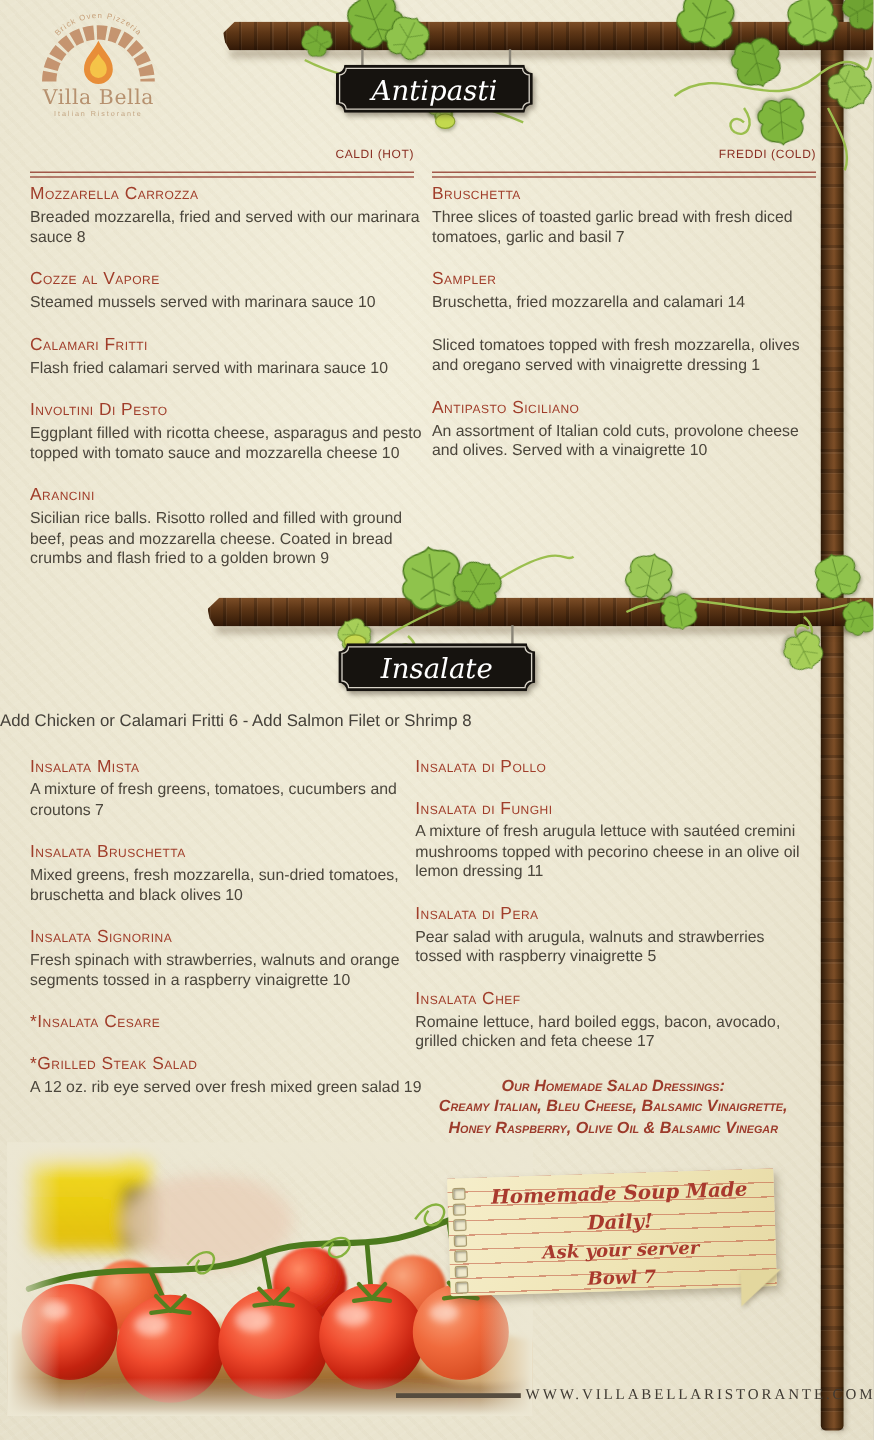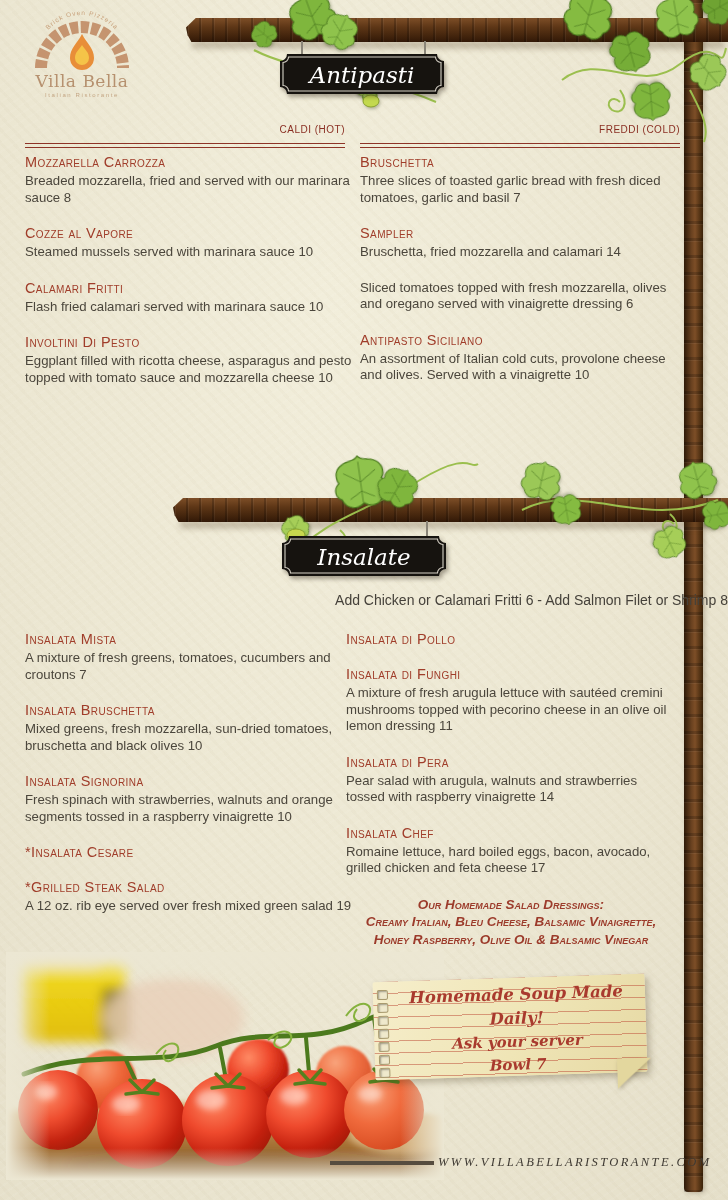--- a/index.html
+++ b/index.html
@@ -24,21 +24,21 @@
   .sign{position:absolute;z-index:6;filter:drop-shadow(2px 3px 2px rgba(40,30,15,.38));}
   .sign text{font-family:"DejaVu Serif","Liberation Serif",serif;font-style:italic;fill:#ffffff;}
   
   .colhead{position:absolute;width:320px;text-align:right;font-size:10px;letter-spacing:.5px;color:#8a2f23;z-index:5;}
   .rule{position:absolute;width:320px;height:3px;border-top:1.5px solid #8e3427;border-bottom:1px solid #8e3427;z-index:5;}
   
   .col{position:absolute;width:330px;z-index:5;}
   .mi{margin-bottom:19px;}
   .mi h3{margin:0 0 3px 0;font-size:14.5px;font-weight:normal;color:#a03d2a;font-variant:small-caps;letter-spacing:.4px;}
   .mi p{margin:0;font-size:13.2px;line-height:16.5px;color:#4b463c;}
-  .addons{position:absolute;left:0;width:728px;text-align:right;font-size:14px;color:#45413a;z-index:5;}
+  .addons{position:absolute;left:0;width:728px;text-align:left;font-size:14px;color:#45413a;z-index:5;}
   .dress{margin-top:10px;text-align:center;font-style:italic;font-weight:bold;color:#9c3b2b;
     font-variant:small-caps;font-size:13.5px;line-height:17.5px;}
   
   .note{position:absolute;left:374px;top:978px;width:272px;height:98px;z-index:8;transform:rotate(-1.8deg);
     background:linear-gradient(120deg,#f6eecb 0%,#efe5b6 55%,#e6d9a4 100%);
     box-shadow:3px 4px 7px rgba(70,55,25,.30);border-radius:2px;}
   .note::before{content:"";position:absolute;inset:0;
     background:repeating-linear-gradient(180deg, transparent 0 11px, rgba(192,84,62,.55) 11px 12px);}
   .note .fold{position:absolute;right:-4px;bottom:-16px;width:0;height:0;
     border-top:30px solid #e3d79e;border-right:34px solid transparent;
@@ -50,21 +50,21 @@
   .note-text .l1{font-size:16.5px;line-height:24px;}
   .note-text .l2,.note-text .l3{font-size:15px;line-height:23px;}
   
   .photo{position:absolute;left:6px;top:952px;width:438px;height:228px;z-index:2;}
   .photo-fade{position:absolute;left:6px;top:952px;width:438px;height:228px;z-index:3;pointer-events:none;
     background:linear-gradient(90deg,#ece7d3,rgba(236,231,211,0) 10%,rgba(236,231,211,0) 90%,#ece7d3),
                linear-gradient(180deg,#ece7d3,rgba(236,231,211,0) 14%,rgba(236,231,211,0) 86%,#ece7d3);}
   
   .fline{position:absolute;left:330px;top:1161px;width:104px;height:4px;background:#564c3f;z-index:6;}
   .furl{position:absolute;left:438px;top:1155px;font-size:12.5px;letter-spacing:2.4px;color:#3f3a33;z-index:6;
-    font-family:"Liberation Serif",serif;font-style:italic;}
+    font-family:"Liberation Serif",serif;}
   
   .leaf{position:absolute;z-index:5;filter:drop-shadow(1px 2px 1.5px rgba(50,60,20,.30));}
   .tendril{position:absolute;z-index:4;}
   .logo{position:absolute;left:24px;top:4px;z-index:5;opacity:.92;}
 </style>
 </head>
 <body>
 
 <div class="page">
 
@@ -128,33 +128,37 @@
       <p>Steamed mussels served with marinara sauce 10</p>
       </div>
     <div class="mi">
       <h3>Calamari Fritti</h3>
       <p>Flash fried calamari served with marinara sauce 10</p>
       </div>
     <div class="mi">
       <h3>Involtini Di Pesto</h3>
       <p>Eggplant filled with ricotta cheese, asparagus and pesto topped with tomato sauce and mozzarella cheese 10</p>
       </div>
+    <div class="mi">
+      <h3>Arancini</h3>
+      <p>Sicilian rice balls.  Risotto rolled and filled with ground beef, peas and mozzarella cheese.  Coated in bread crumbs and flash fried to a golden brown 9</p>
+      </div>
   </div>
 
   <div class="col" style="left:360px;top:154px">
     <div class="mi">
       <h3>Bruschetta</h3>
       <p>Three slices of toasted garlic bread with fresh diced tomatoes, garlic and basil 7</p>
       </div>
     <div class="mi">
       <h3>Sampler</h3>
       <p>Bruschetta, fried mozzarella and calamari 14</p>
       </div>
     <div class="mi">
-      <p>Sliced tomatoes topped with fresh mozzarella, olives and oregano served with vinaigrette dressing 6</p>
+      <p>Sliced tomatoes topped with fresh mozzarella, olives and oregano served with vinaigrette dressing 1</p>
       </div>
     <div class="mi">
       <h3>Antipasto Siciliano</h3>
       <p>An assortment of Italian cold cuts, provolone cheese and olives. Served with a vinaigrette 10</p>
       </div>
   </div>
 
   <div class="wire" style="left:299px;top:521px;height:16px"></div>
   <div class="wire" style="left:426px;top:521px;height:16px"></div>
   <svg class="sign" style="left:282px;top:536px" width="164" height="40">
@@ -190,21 +194,21 @@
   <div class="col" style="left:346px;top:631px">
     <div class="mi">
       <h3>Insalata di Pollo</h3>
       </div>
     <div class="mi">
       <h3>Insalata di Funghi</h3>
       <p>A mixture of fresh arugula lettuce with sautéed cremini mushrooms topped with pecorino cheese in an olive oil lemon dressing 11</p>
       </div>
     <div class="mi">
       <h3>Insalata di Pera</h3>
-      <p>Pear salad with arugula, walnuts and strawberries tossed with raspberry vinaigrette 14</p>
+      <p>Pear salad with arugula, walnuts and strawberries tossed with raspberry vinaigrette 5</p>
       </div>
     <div class="mi">
       <h3>Insalata Chef</h3>
       <p>Romaine lettuce, hard boiled eggs, bacon, avocado, grilled chicken and feta cheese 17</p>
       </div>
     <div class="dress">
       <div>Our Homemade Salad Dressings:</div>
       <div>Creamy Italian, Bleu Cheese, Balsamic Vinaigrette,</div>
       <div>Honey Raspberry, Olive Oil &amp; Balsamic Vinegar</div>
     </div>

